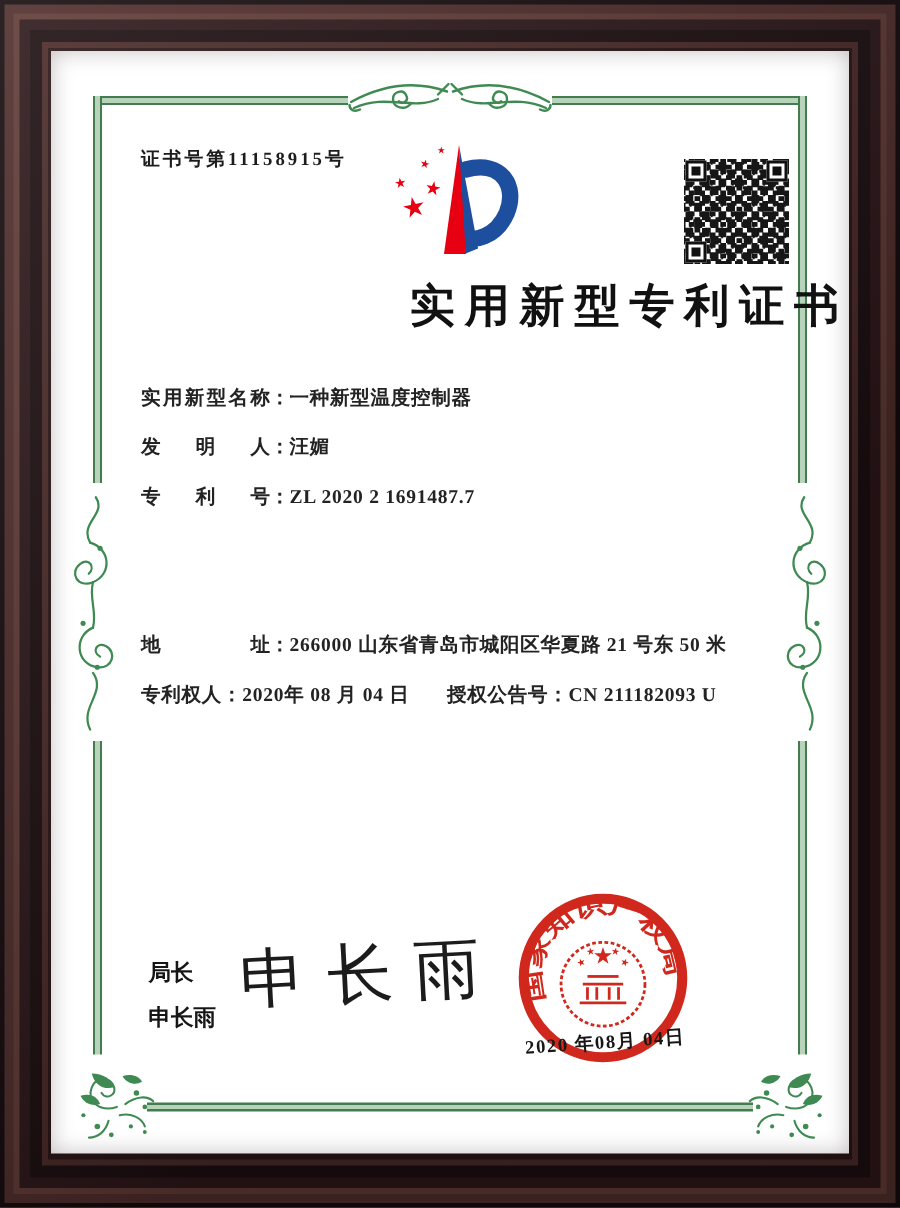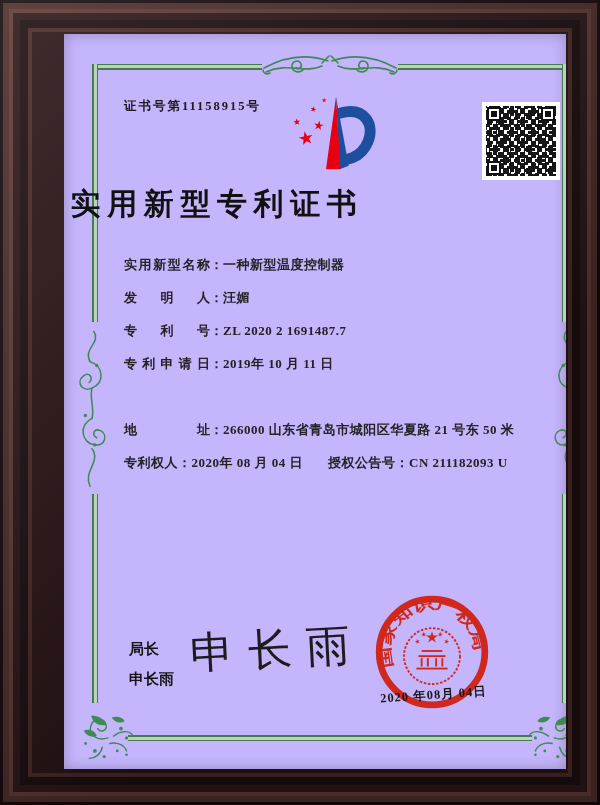--- a/index.html
+++ b/index.html
@@ -14,42 +14,41 @@
       inset 0 0 0 28px #1c0e10,
       inset 0 0 0 32px #4a2a28;
     font-family:"Liberation Serif","DejaVu Serif",serif;
   }
   .page::before{
     content:"";position:absolute;inset:0;z-index:0;pointer-events:none;
     background:linear-gradient(135deg,rgba(255,255,255,.10),rgba(0,0,0,.25) 65%);
   }
   .paper{
     position:absolute;left:34px;top:34px;right:34px;bottom:36px;z-index:1;
-    background:#c4b5fd;box-shadow:inset 0 0 14px rgba(40,20,20,.28);
+    background:#ffffff;box-shadow:inset 0 0 14px rgba(40,20,20,.28);
     overflow:hidden;
-    margin-left:30px;
   }
   
   .gl{position:absolute;}
   .gl.h{height:6px;background:linear-gradient(to bottom,#447c4f 0 1.5px,#b7d3ba 1.5px 4.5px,#447c4f 4.5px 6px);}
   .gl.v{width:6px;background:linear-gradient(to right,#447c4f 0 1.5px,#b7d3ba 1.5px 4.5px,#447c4f 4.5px 6px);}
   .orn{position:absolute;color:#3f8a52;}
   .mirrorx{transform:scaleX(-1);}
   
   .certno{position:absolute;left:60px;top:64px;font-size:12.5px;letter-spacing:2px;color:#1c1c1c;font-weight:600;}
   .logo{position:absolute;left:222px;top:56px;}
   .qr{position:absolute;left:422px;top:72px;width:70px;height:70px;background:
       repeating-conic-gradient(#161616 0 25%, transparent 0 50%) 0 0/7px 7px,
       repeating-conic-gradient(transparent 0 25%, #161616 0 50%) 1px 2px/11px 11px,
       #fff;
       box-shadow:0 0 0 4px #fff;}
   .finder{position:absolute;width:10px;height:10px;border:2.5px solid #111;background:#fff;display:flex;}
   .finder::after{content:"";flex:1;margin:1.8px;background:#111;}
   .f-tl{left:1px;top:1px}.f-tr{right:1px;top:1px}.f-bl{left:1px;bottom:1px}
-  .title{position:absolute;left:0;right:0;top:150px;text-align:left;
+  .title{position:absolute;left:0;right:0;top:150px;text-align:right;
     font-size:30px;font-weight:bold;letter-spacing:.22em;color:#111;text-indent:.22em;}
   
   .frow{position:absolute;left:60px;right:40px;font-size:13px;font-weight:600;color:#232323;white-space:nowrap;}
   .flabel{display:inline-block;width:86px;text-align:justify;text-align-last:justify;vertical-align:bottom;}
   .fvalue{letter-spacing:.5px;}
   .grant-pair{letter-spacing:.5px;}
   .grant-right{position:absolute;left:204px;top:0;text-align:center;}
   
   .body-text{position:absolute;left:46px;top:440px;width:442px;font-size:11.5px;line-height:1.7;
     color:#2a2a2a;font-style:oblique 6deg;font-weight:500;}
@@ -165,23 +164,20 @@
     <div class="title">实用新型专利证书</div>
 
     <div class="frow" style="top:255px">
       <span class="flabel">发明人</span><span>：</span><span class="fvalue">汪媚</span>
     </div>
     <div class="frow" style="top:222px">
       <span class="flabel">实用新型名称</span><span>：</span><span class="fvalue">一种新型温度控制器</span>
     </div>
     <div class="frow" style="top:288px">
       <span class="flabel">专利号</span><span>：</span><span class="fvalue">ZL 2020 2 1691487.7</span>
-    </div>
-    <div class="frow" style="top:321px">
-      <span class="flabel">专利申请日</span><span>：</span><span class="fvalue">2019年 10 月 11 日</span>
     </div>
     <div class="frow" style="top:387px">
       <span class="flabel">地址</span><span>：</span><span class="fvalue">266000 山东省青岛市城阳区华夏路 21 号东 50 米</span>
     </div>
     <div class="frow" style="top:420px">
       <span class="grant-pair"><span>专利权人</span><span>：</span><span>2020年 08 月 04 日</span></span>
       <span class="grant-pair grant-right"><span>授权公告号</span><span>：</span><span>CN 211182093 U</span></span>
     </div>
 
 

